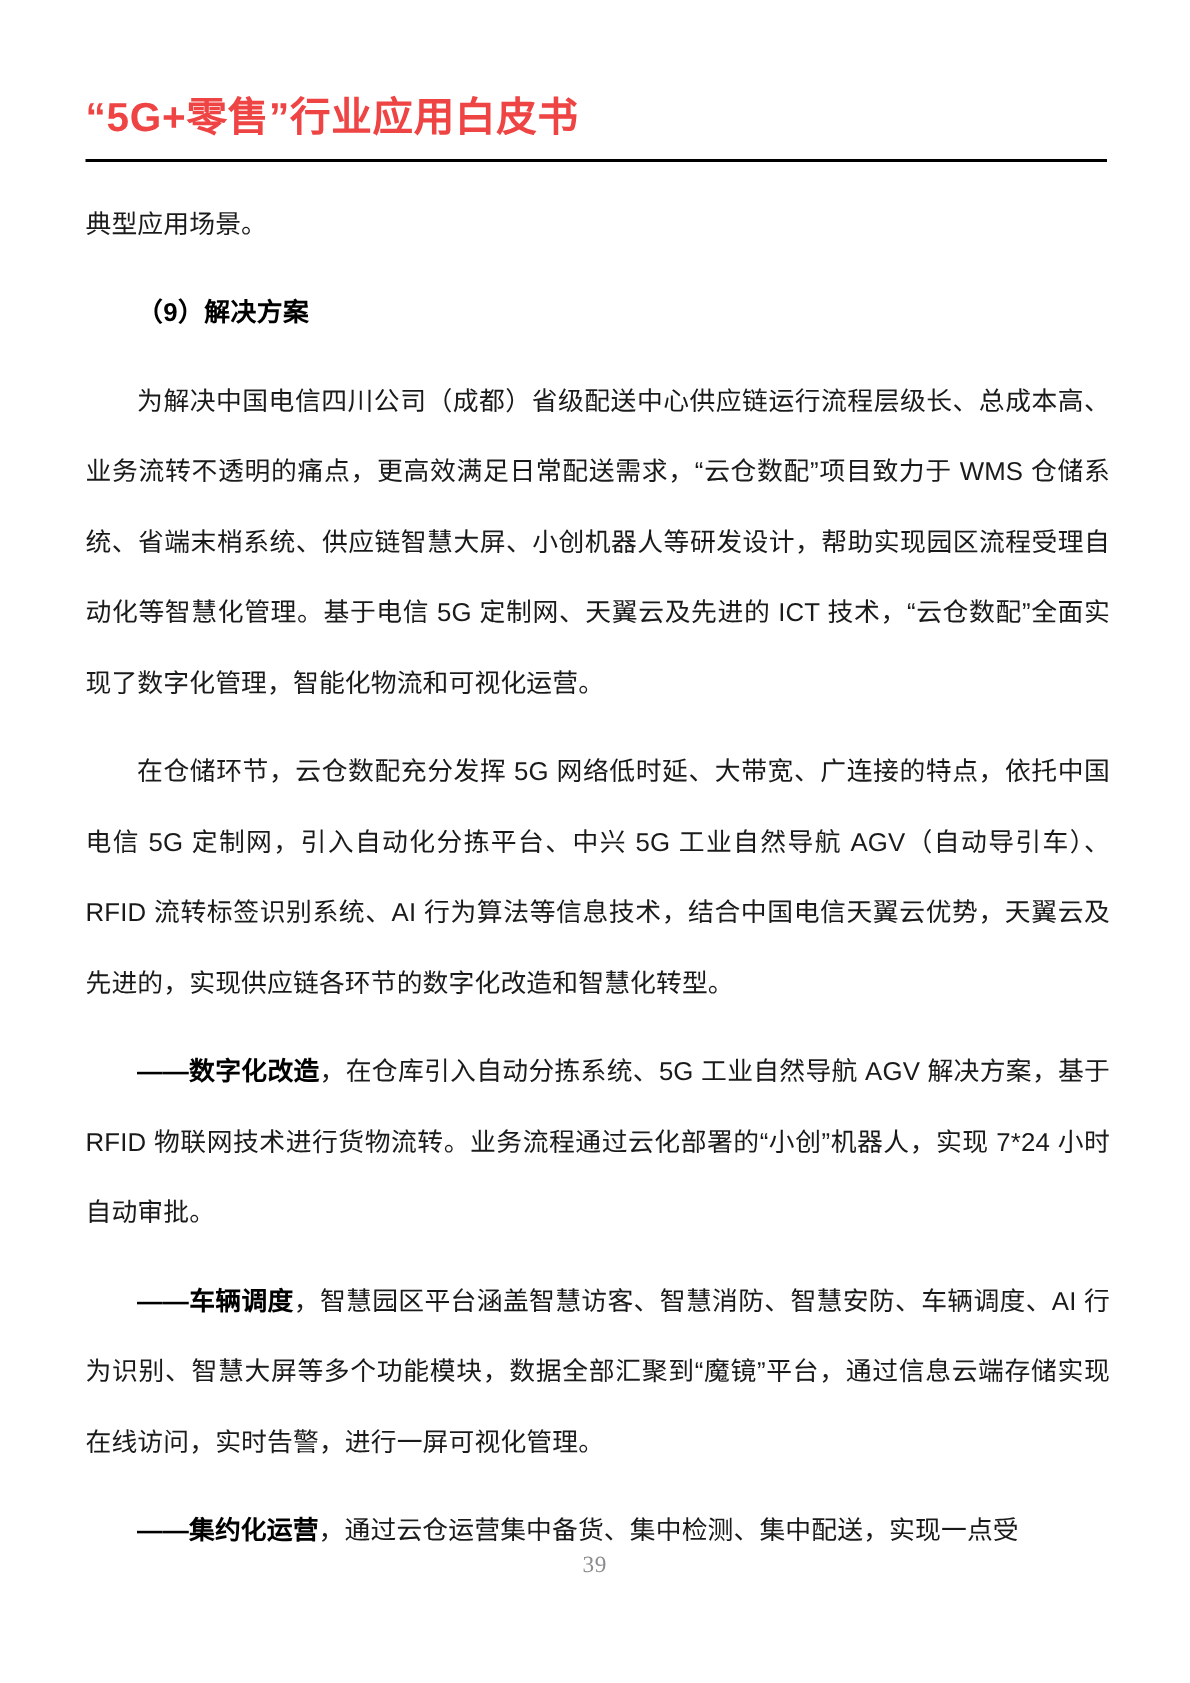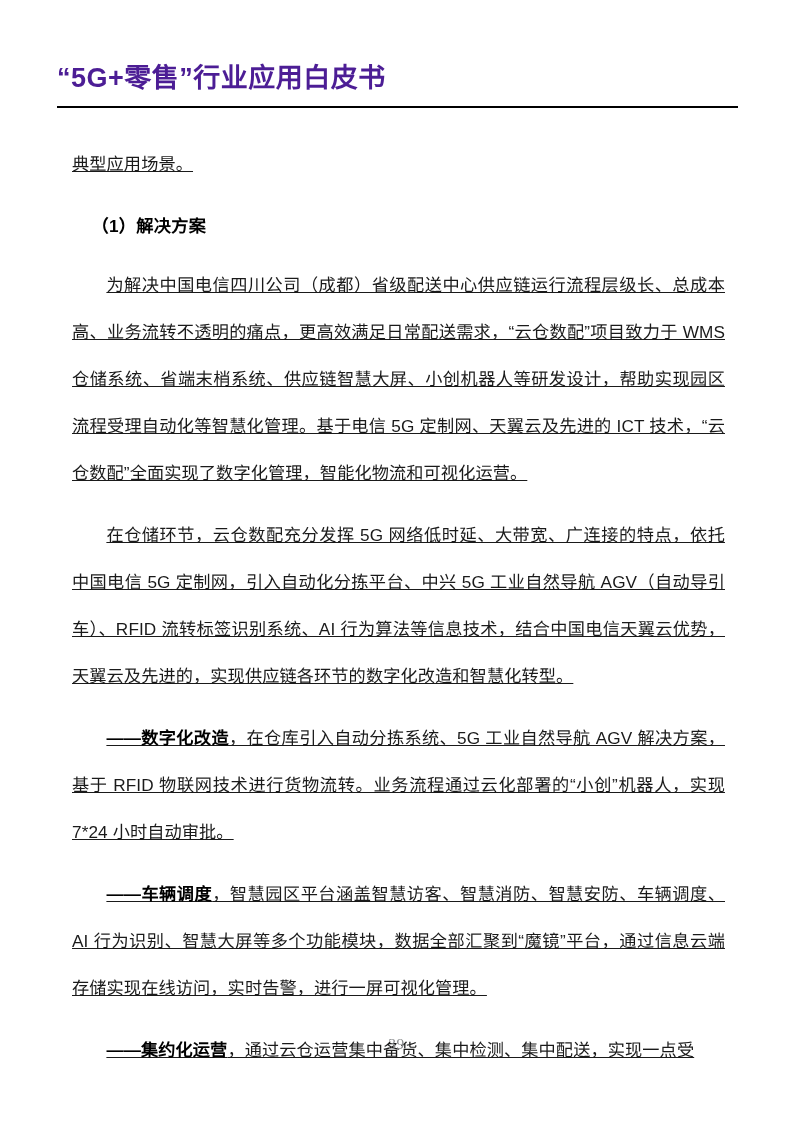--- a/index.html
+++ b/index.html
@@ -27,21 +27,21 @@
   
   .doc-header {
     position: absolute;
     left: 57px;
     top: 62px;
     width: 681px;
   }
   .doc-header-title {
     font-size: 27px;
     font-weight: bold;
-    color: #4c1d95;
+    color: #ef4444;
     letter-spacing: 0.5px;
     line-height: 1.25;
     white-space: nowrap;
     margin: 0;
     padding: 0 0 10px 0;
   }
   .doc-header-rule {
     width: 681px;
     height: 2px;
     background: #000000;
@@ -49,29 +49,28 @@
   }
 
   
   .content {
     position: absolute;
     left: 57px;
     top: 126px;
     width: 683px;
   }
   p.para {
-    margin: 15px;
+    margin: 0;
     padding: 0;
     font-size: 17.2px;
     line-height: 47px;
     color: #1a1a1a;
     text-align: justify;
     text-justify: inter-ideograph;
     letter-spacing: 0.1px;
-    text-decoration: underline;
   }
   p.indent {
     text-indent: 2em;
   }
   p.gap-md { margin-top: 12px; }
 
   .section-head {
     margin: 0;
     padding: 0;
     font-size: 17.2px;
@@ -107,21 +106,21 @@
 
   <div class="doc-header">
     <div class="doc-header-title">“5G+零售”行业应用白皮书</div>
     <div class="doc-header-rule"></div>
   </div>
 
   <div class="content">
 
     <p class="para">典型应用场景。</p>
 
-    <p class="section-head gap-md">（1）解决方案</p>
+    <p class="section-head gap-md">（9）解决方案</p>
 
     <p class="para indent gap-md"><span>为解决中国电信四川公司（成都）省级配送中心供应链运行流程层级长、总成本高、业务流转不透明的痛点，更高效满足日常配送需求，“云仓数配”项目致力于 WMS 仓储系统、省端末梢系统、供应链智慧大屏、小创机器人等研发设计，帮助实现园区流程受理自动化等智慧化管理。基于电信 5G 定制网、天翼云及先进的 ICT 技术，“云仓数配”全面实现了数字化管理，智能化物流和可视化运营。</span></p>
 
     <p class="para indent gap-md"><span>在仓储环节，云仓数配充分发挥 5G 网络低时延、大带宽、广连接的特点，依托中国电信 5G 定制网，引入自动化分拣平台、中兴 5G 工业自然导航 AGV（自动导引车）、RFID 流转标签识别系统、AI 行为算法等信息技术，结合中国电信天翼云优势，天翼云及先进的，实现供应链各环节的数字化改造和智慧化转型。</span></p>
 
 
     <p class="para indent gap-md"><span class="lead">——数字化改造</span><span>，在仓库引入自动分拣系统、5G 工业自然导航 AGV 解决方案，基于 RFID 物联网技术进行货物流转。业务流程通过云化部署的“小创”机器人，实现 7*24 小时自动审批。</span></p>
 
     <p class="para indent gap-md"><span class="lead">——车辆调度</span><span>，智慧园区平台涵盖智慧访客、智慧消防、智慧安防、车辆调度、AI 行为识别、智慧大屏等多个功能模块，数据全部汇聚到“魔镜”平台，通过信息云端存储实现在线访问，实时告警，进行一屏可视化管理。</span></p>
 

